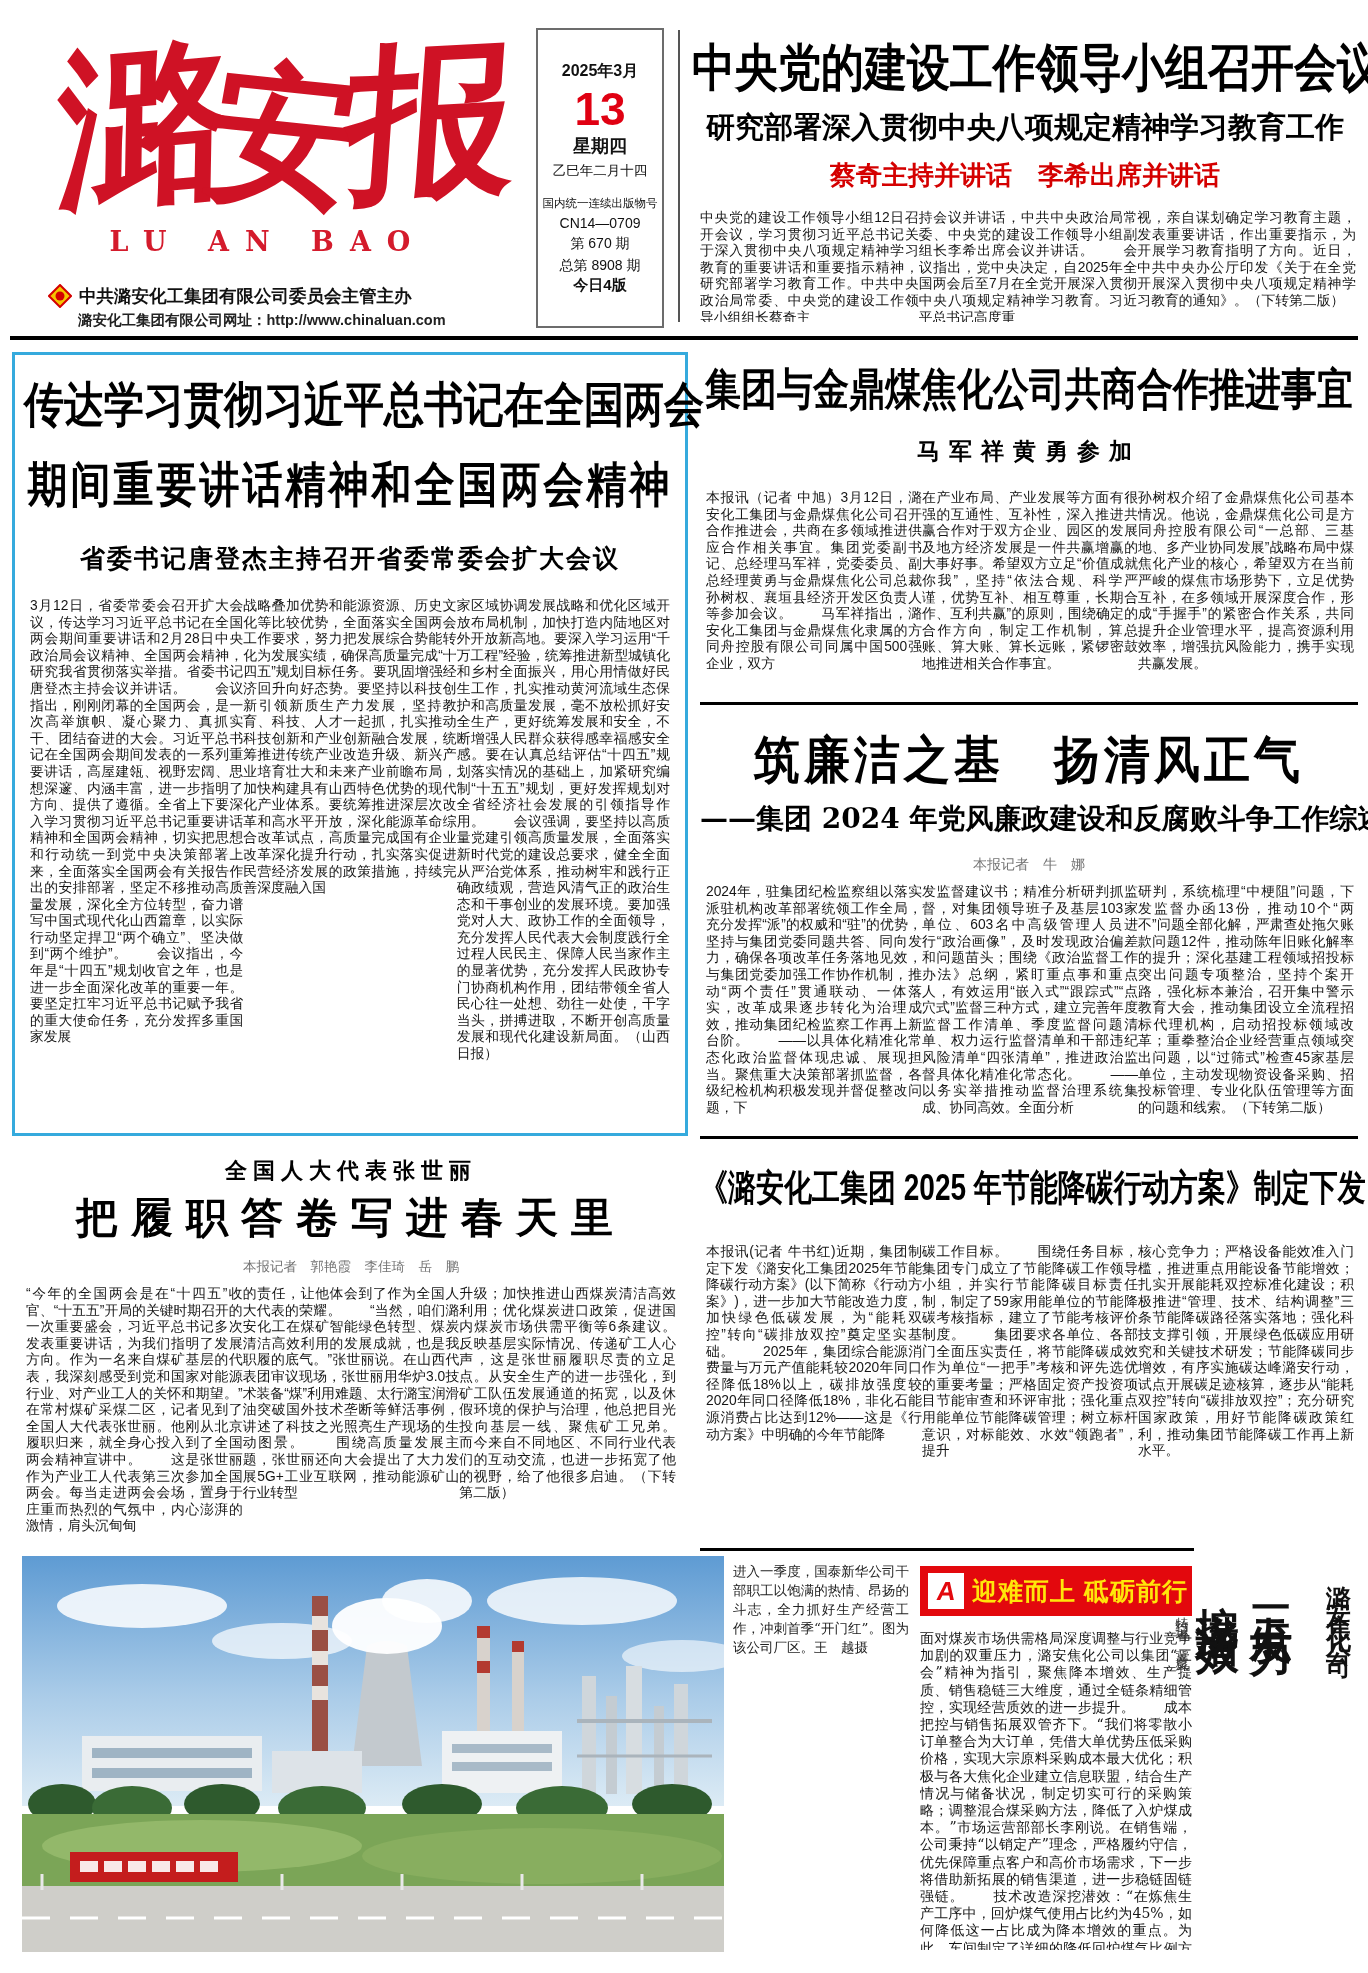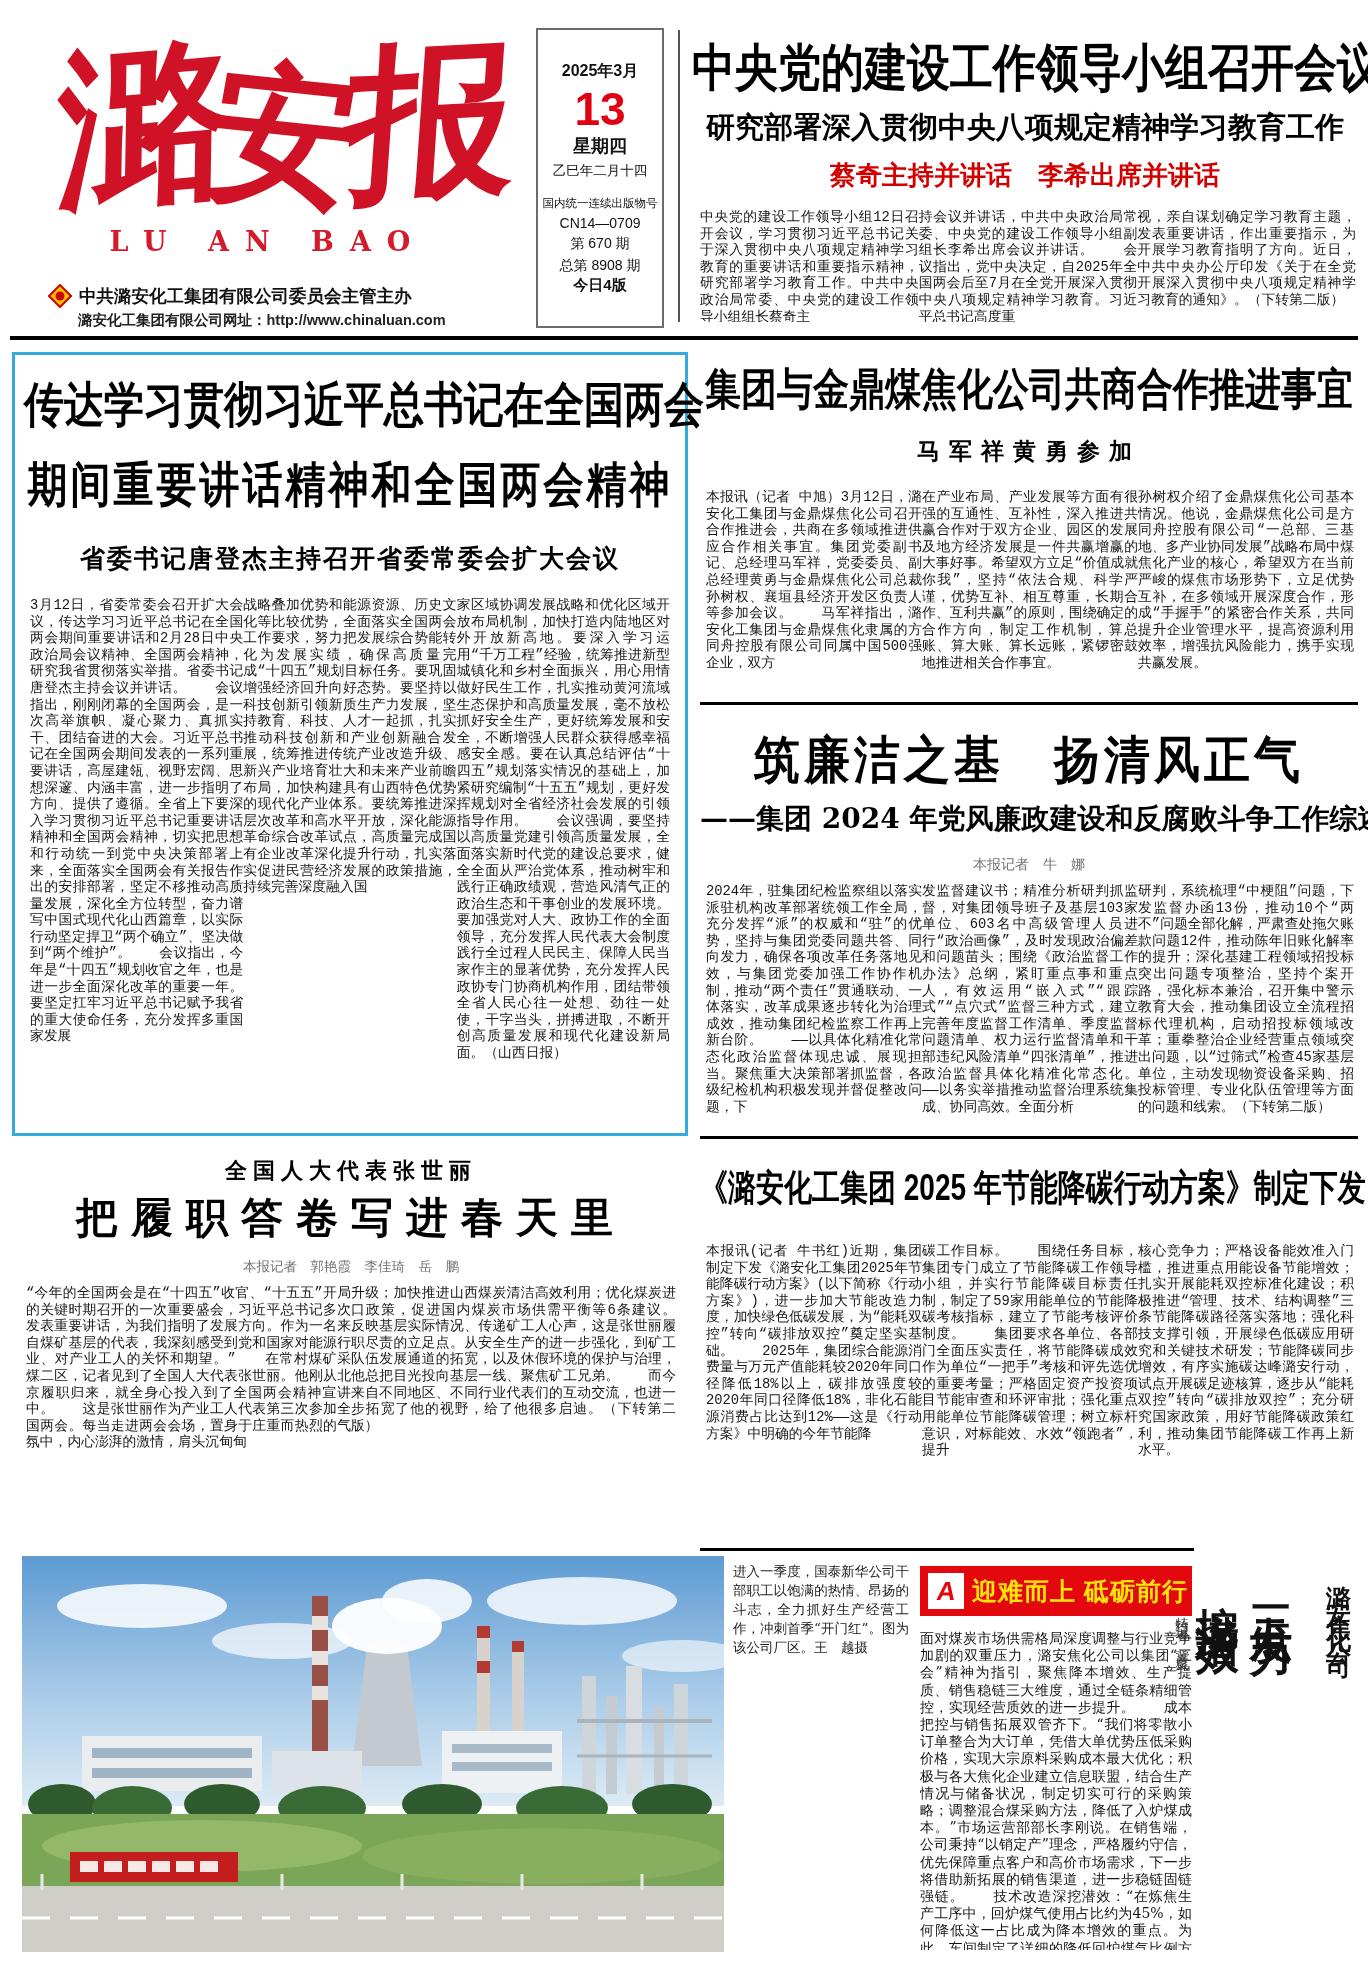--- a/index.html
+++ b/index.html
@@ -20,21 +20,21 @@
   #datebox .wk{font-size:18px;margin-top:2px;}
   #datebox .lunar{font-size:13.5px;margin-top:4px;font-weight:normal;}
   #datebox .pub{font-size:11.5px;margin-top:16px;font-weight:normal;}
   #datebox .cn{font-size:14px;margin-top:4px;font-weight:normal;}
   #datebox .iss{font-size:14px;margin-top:4px;font-weight:normal;}
   #datebox .pages{font-size:15px;margin-top:1px;}
   #hdr-vrule{position:absolute;left:678px;top:30px;width:2px;height:292px;background:#555;}
   .hrule{position:absolute;background:#000;}
   
   .hl{position:absolute;text-align:center;font-weight:bold;color:#000;white-space:nowrap;}
-  .cols{position:absolute;display:flex;font-family:Liberation Mono, monospace;}
+  .cols{position:absolute;display:flex;}
   .col{flex:1;text-align:justify;overflow:hidden;font-size:13.8px;line-height:16.6px;color:#151515;}
   .serifcol{font-family:"DejaVu Serif",serif;}
   
   #leftbox{position:absolute;left:12px;top:352px;width:676px;height:784px;border:3px solid #35aadd;box-sizing:border-box;}
   
   #redbox{position:absolute;left:920px;top:1566px;width:272px;height:50px;background:#e3080d;
           display:flex;align-items:center;gap:8px;padding:0 8px;box-sizing:border-box;}
   #redbox .logo{width:36px;height:36px;background:#fff;display:flex;align-items:center;justify-content:center;flex:0 0 auto;}
   #redbox .logo span{color:#e3080d;font-weight:bold;font-size:26px;line-height:1;transform:skewX(-8deg);}
   #redbox .slogan{color:#ffe60a;font-weight:bold;font-size:25px;white-space:nowrap;letter-spacing:1px;}
@@ -119,20 +119,21 @@
     <div class="col">发监督建议书；精准分析研判抓监督，对集团领导班子及基层103家单位、603名中高级管理人员进行“政治画像”，及时发现政治偏差和问题苗头；围绕《政治监督工作办法》总纲，紧盯重点事和重点人，有效运用“嵌入式”“跟踪式”“点穴式”监督三种方式，建立完善年度监督工作清单、季度监督问题清单、权力运行监督清单和干部违纪风险清单“四张清单”，推进政治监督具体化精准化常态化。　　——以务实举措推动监督治理系统集成、协同高效。全面分析</div>
     <div class="col">研判，系统梳理“中梗阻”问题，下发监督办函13份，推动10个“两不”问题全部化解，严肃查处拖欠账款问题12件，推动陈年旧账化解率的提升；深化基建工程领域招投标突出问题专项整治，坚持个案开路，强化标本兼治，召开集中警示教育大会，推动集团设立全流程招标代理机构，启动招投标领域改革；重拳整治企业经营重点领域突出问题，以“过筛式”检查45家基层单位，主动发现物资设备采购、招投标管理、专业化队伍管理等方面的问题和线索。（下转第二版）</div>
   </div>
   <div class="hrule" style="left:700px;top:1136px;width:658px;height:3px;"></div>
 
   <div class="hl" style="left:15px;top:1156px;width:672px;font-size:22px;letter-spacing:6px;">全国人大代表张世丽</div>
   <div class="hl" style="left:15px;top:1190px;width:672px;font-size:42px;letter-spacing:13px;font-family:Liberation Serif, serif;">把履职答卷写进春天里</div>
   <div class="byline" style="left:15px;top:1258px;width:672px;font-size:13.5px;">本报记者　郭艳霞　李佳琦　岳　鹏</div>
   <div class="cols" style="left:26px;top:1286px;width:650px;height:256px;">
     <div class="col">“今年的全国两会是在“十四五”收官、“十五五”开局的关键时期召开的一次重要盛会，习近平总书记多次发表重要讲话，为我们指明了发展方向。作为一名来自煤矿基层的代表，我深刻感受到党和国家对能源行业、对产业工人的关怀和期望。”　　在常村煤矿采煤二区，记者见到了全国人大代表张世丽。他刚从北京履职归来，就全身心投入到了全国两会精神宣讲中。　　这是张世丽作为产业工人代表第三次参加全国两会。每当走进两会会场，置身于庄重而热烈的气氛中，内心澎湃的激情，肩头沉甸甸</div>
+    <div class="col">的责任，让他体会到了作为全国人大代表的荣耀。　　“当然，咱们潞安化工在煤矿智能绿色转型、煤炭清洁高效利用的发展成就，也是我职履的底气。”张世丽说。在山西代表团审议现场，张世丽用华炉3.0技术装备“煤”利用难题、太行潞宝润滑油突破国外技术垄断等鲜活事例，讲述了科技之光照亮生产现场的生动图景。　　围绕高质量发展主题，张世丽还向大会提出了大力发展5G+工业互联网，推动能源矿山行业转型</div>
     <div class="col">升级；加快推进山西煤炭清洁高效利用；优化煤炭进口政策，促进国内煤炭市场供需平衡等6条建议。　　反映基层实际情况、传递矿工人心声，这是张世丽履职尽责的立足点。从安全生产的进一步强化，到矿工队伍发展通道的拓宽，以及休假环境的保护与治理，他总把目光投向基层一线、聚焦矿工兄弟。　　而今来自不同地区、不同行业代表们的互动交流，也进一步拓宽了他的视野，给了他很多启迪。（下转第二版）</div>
   </div>
 
   <div class="hl" style="left:700px;top:1164px;width:658px;font-size:28px;transform:scaleY(1.3);transform-origin:top center;">《潞安化工集团 2025 年节能降碳行动方案》制定下发</div>
   <div class="cols" style="left:706px;top:1244px;width:648px;height:288px;">
     <div class="col">本报讯(记者 牛书红)近期，集团制定下发《潞安化工集团2025年节能降碳行动方案》(以下简称《行动方案》)，进一步加大节能改造力度，加快绿色低碳发展，为“能耗双控”转向“碳排放双控”奠定坚实基础。　　2025年，集团综合能源消费量与万元产值能耗较2020年同口径降低18%以上，碳排放强度较2020年同口径降低18%，非化石能源消费占比达到12%——这是《行动方案》中明确的今年节能降</div>
     <div class="col">碳工作目标。　　围绕任务目标，集团专门成立了节能降碳工作领导小组，并实行节能降碳目标责任制，制定了59家用能单位的节能降碳考核指标，建立了节能考核评价制度。　　集团要求各单位、各部门全面压实责任，将节能降碳成效作为单位“一把手”考核和评先选优的重要考量；严格固定资产投资项目节能审查和环评审批；强化重点用能单位节能降碳管理；树立标杆意识，对标能效、水效“领跑者”，提升</div>
     <div class="col">核心竞争力；严格设备能效准入门槛，推进重点用能设备节能增效；扎实开展能耗双控标准化建设；积极推进“管理、技术、结构调整”三条节能降碳路径落实落地；强化科技支撑引领，开展绿色低碳应用研究和关键技术研发；节能降碳同步增效，有序实施碳达峰潞安行动，试点开展碳足迹核算，逐步从“能耗双控”转向“碳排放双控”；充分研究国家政策，用好节能降碳政策红利，推动集团节能降碳工作再上新水平。</div>
   </div>
   <div class="hrule" style="left:700px;top:1548px;width:494px;height:3px;"></div>

